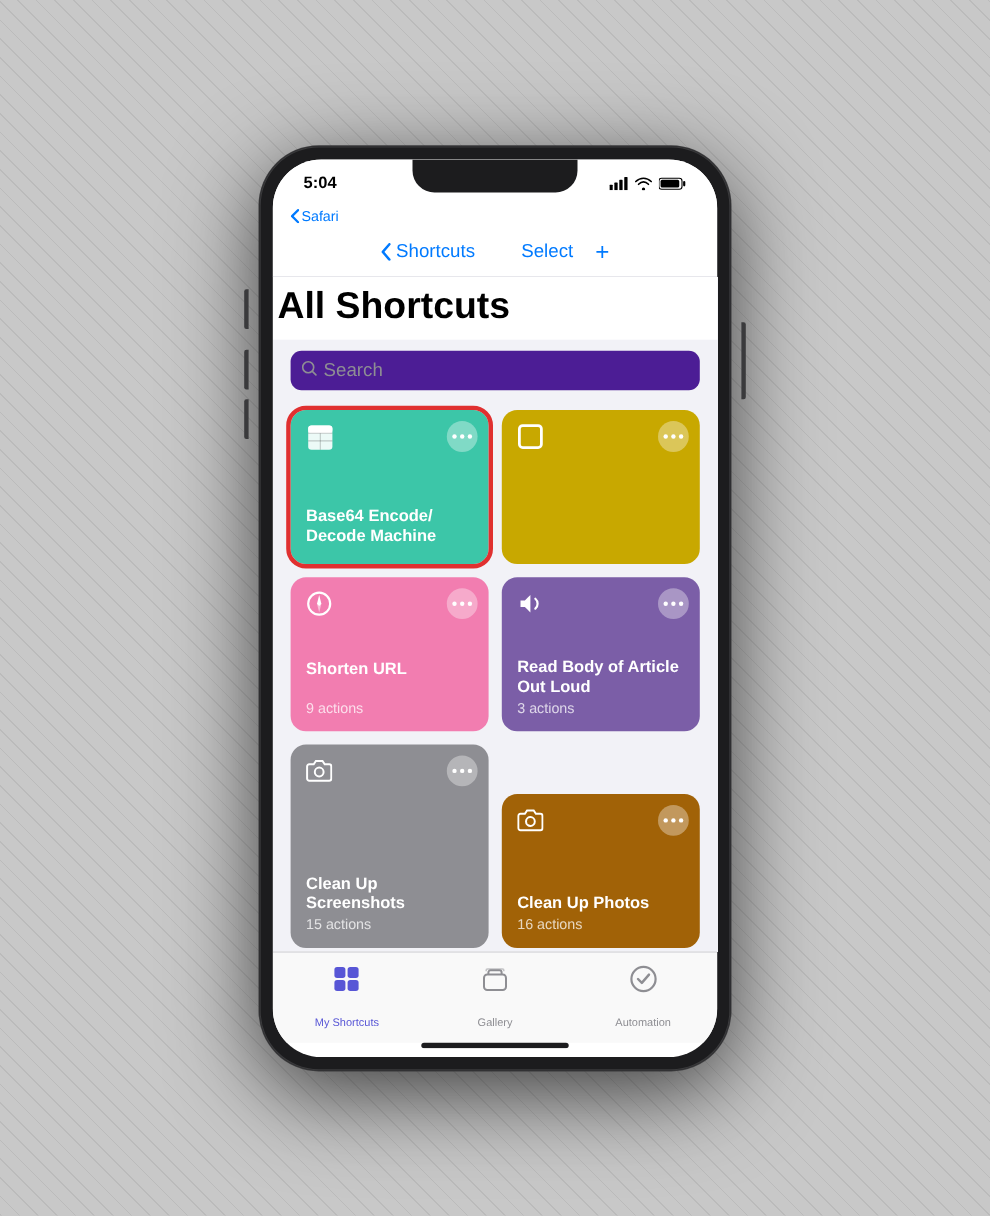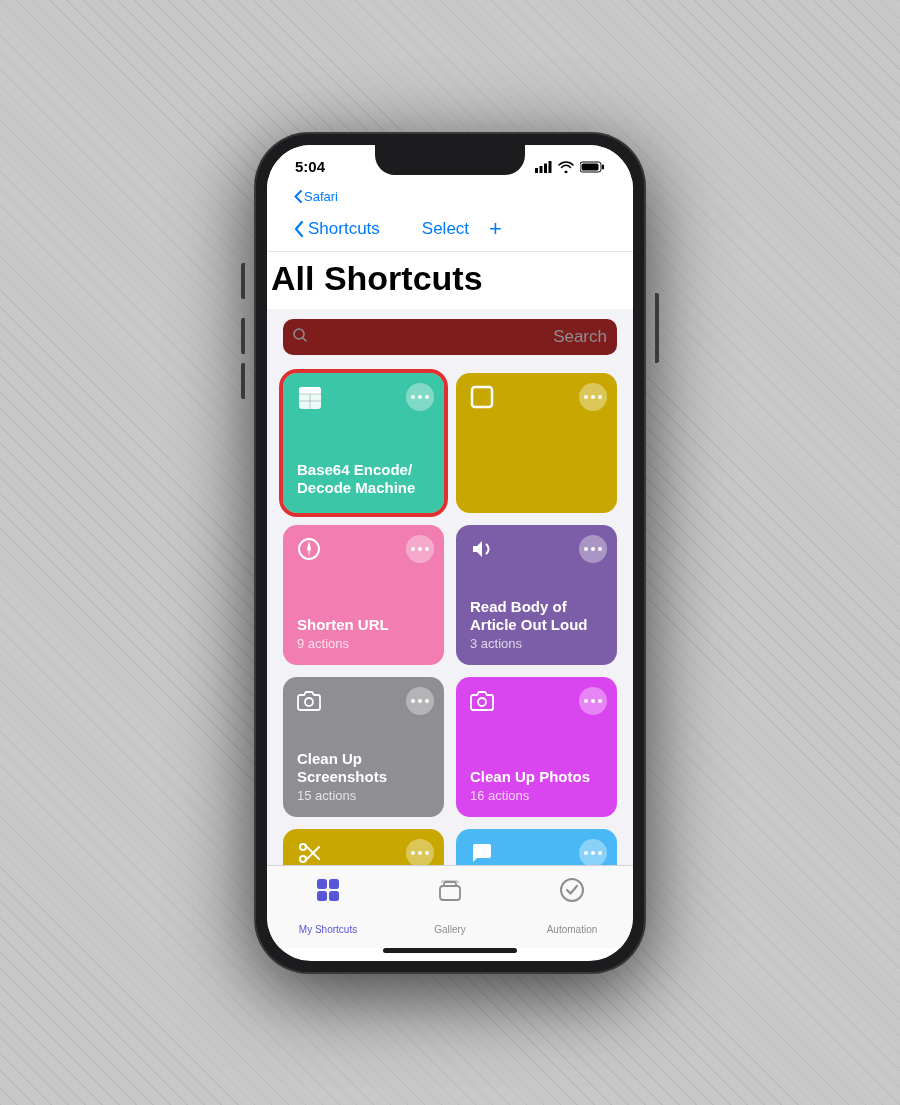--- a/index.html
+++ b/index.html
@@ -8,21 +8,21 @@
       height: 1105px;
       background: #c8c8c8;
       background-image: repeating-linear-gradient(45deg, #bbb 0px, #bbb 1px, #c8c8c8 0px, #c8c8c8 12px);
       display: flex;
       align-items: center;
       justify-content: center;
       font-family: -apple-system, 'SF Pro Display', 'Helvetica Neue', Arial, sans-serif;
     }
 
     .phone-outer {
-      width: 390px;
+      width: 428px;
       height: 840px;
       background: #1c1c1e;
       border-radius: 54px;
       padding: 12px;
       box-shadow:
         0 0 0 1px #3a3a3c,
         0 20px 80px rgba(0,0,0,0.7),
         inset 0 0 0 1px #3a3a3c;
       position: relative;
     }
@@ -97,21 +97,21 @@
       gap: 6px;
       z-index: 1;
     }
 
     
     .nav-bar {
       height: 44px;
       background: white;
       display: flex;
       align-items: center;
-      justify-content: flex-start;
+      justify-content: center;
       padding: 0 27px;
       border-bottom: 0.5px solid #e5e5ea;
       flex-shrink: 0;
     }
 
     .nav-back {
       display: flex;
       align-items: center;
       gap: 4px;
       color: #007aff;
@@ -146,28 +146,27 @@
 
     .page-title {
       font-size: 34px;
       font-weight: 700;
       color: #000;
       line-height: 1.1;
     }
 
     .search-bar {
       margin: 10px 16px 10px;
-      background: #7f1d1d;
+      background: #4c1d95;
       border-radius: 10px;
       height: 36px;
       display: flex;
       align-items: center;
       padding: 0 10px;
       gap: 6px;
-      justify-content: space-between;
     }
 
     .search-icon-wrap {
       color: #8e8e93;
       font-size: 14px;
     }
 
     .search-placeholder {
       color: #8e8e93;
       font-size: 17px;
@@ -308,21 +307,21 @@
         </svg>
 
         <svg width="25" height="12" viewBox="0 0 25 12">
           <rect x="0" y="1" width="21" height="10" rx="2.5" stroke="#000" stroke-width="1" fill="none"></rect>
           <rect x="22" y="3.5" width="2" height="5" rx="1" fill="#000"></rect>
           <rect x="1.5" y="2.5" width="17" height="7" rx="1.5" fill="#000"></rect>
         </svg>
       </div>
     </div>
 
-    <div style="background:white;padding:0 27px 4px;display:flex;align-items:center;gap:2px;">
+    <div style="background:white;padding:0 16px 4px;display:flex;align-items:center;gap:2px;">
       <svg width="8" height="13" viewBox="0 0 8 13">
         <path d="M7 1L1.5 6.5 7 12" stroke="#007aff" stroke-width="2" fill="none" stroke-linecap="round" stroke-linejoin="round"></path>
       </svg>
       <span style="color:#007aff;font-size:13px;">Safari</span>
     </div>
 
     <div class="nav-bar">
       <div class="nav-back">
         <svg width="10" height="16" viewBox="0 0 10 16">
           <path d="M8 1L2 8l6 7" stroke="#007aff" stroke-width="2.2" fill="none" stroke-linecap="round" stroke-linejoin="round"></path>
@@ -380,21 +379,21 @@
     </div>
     <div class="card-more-btn">
       <div class="card-more-dots">
         <span></span>
                 <span></span>
                 <span></span>
       </div>
     </div>
 
   </div>
-          <div class="shortcut-card" style="background: rgb(242, 125, 176);">
+          <div class="shortcut-card" style="background: rgb(242, 125, 176); gap: 16px;">
     <div class="card-icon">
       <svg width="24" height="24" viewBox="0 0 24 24" fill="none">
       <circle cx="12" cy="12" r="10" stroke="white" stroke-width="2" fill="none"></circle>
       <polygon points="12,4 14,12 12,14 10,12" fill="white"></polygon>
       <polygon points="12,20 10,12 12,10 14,12" fill="rgba(255,255,255,0.5)"></polygon>
     </svg>
     </div>
     <div class="card-more-btn">
       <div class="card-more-dots">
         <span></span>
@@ -432,21 +431,21 @@
     <div class="card-more-btn">
       <div class="card-more-dots">
         <span></span>
                 <span></span>
                 <span></span>
       </div>
     </div>
     <div class="card-title">Clean Up Screenshots</div>
     <div class="card-subtitle">15 actions</div>
   </div>
-          <div class="shortcut-card" style="background: #d946ef;">
+          <div class="shortcut-card" style="background: #a16207; margin-top: 45px;">
     <div class="card-icon">
       <svg width="24" height="24" viewBox="0 0 24 24" fill="none">
       <path d="M23 19a2 2 0 01-2 2H3a2 2 0 01-2-2V8a2 2 0 012-2h4l2-3h6l2 3h4a2 2 0 012 2z" stroke="white" stroke-width="1.8" fill="none"></path>
       <circle cx="12" cy="13" r="4" stroke="white" stroke-width="1.8" fill="none"></circle>
     </svg>
     </div>
     <div class="card-more-btn">
       <div class="card-more-dots">
         <span></span>
                 <span></span>

